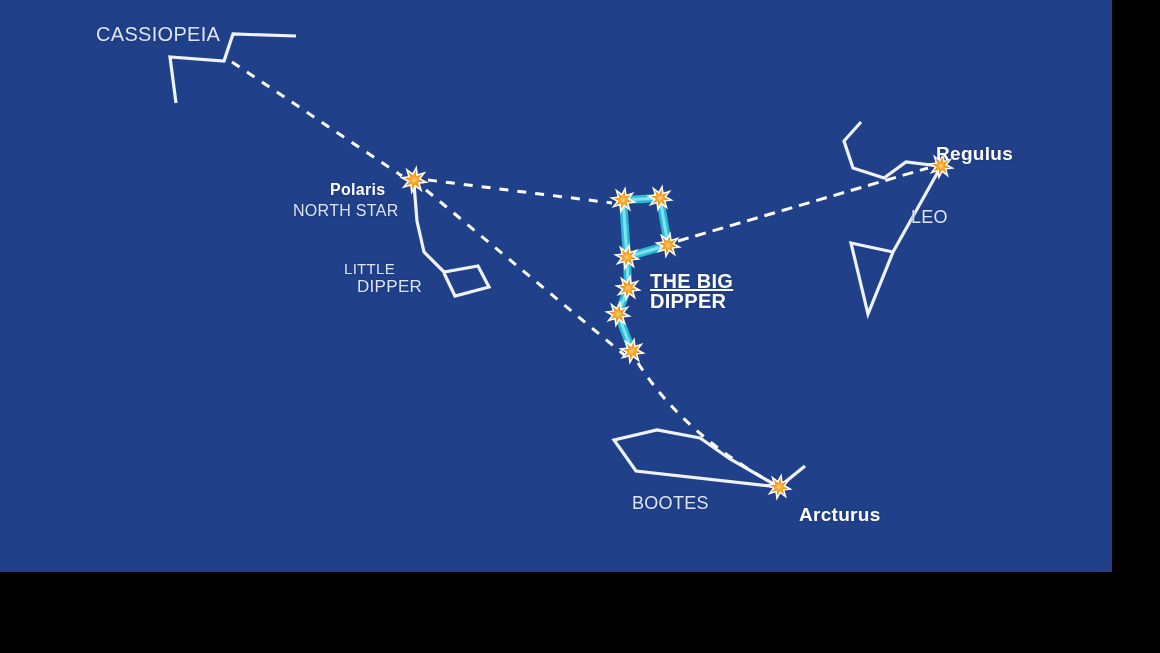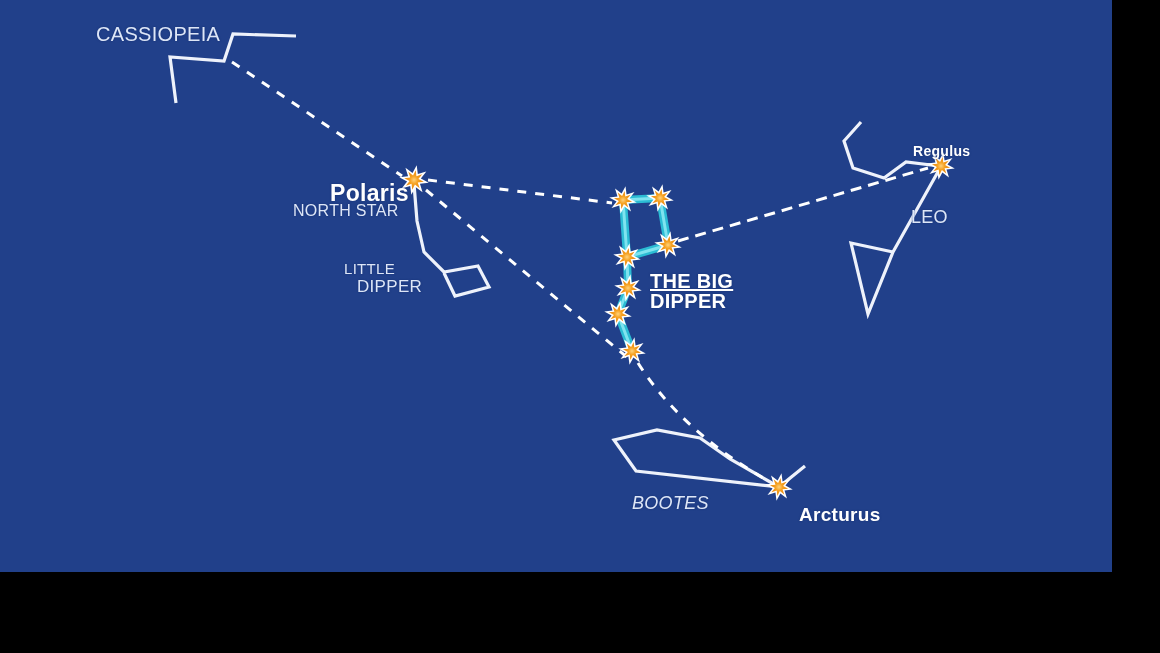--- a/index.html
+++ b/index.html
@@ -161,29 +161,29 @@
           <g>
             <polygon points="634.51,337.23 635.57,345.47 643.51,343.03 638.43,349.61 645.77,353.51 637.53,354.57 639.97,362.51 633.39,357.43 629.49,364.77 628.43,356.53 620.49,358.97 625.57,352.39 618.23,348.49 626.47,347.43 624.03,339.49 630.61,344.57" fill="#ffffff"></polygon>
             <polygon points="633.65,341.91 634.28,347.47 639.60,345.74 636.11,350.11 641.09,352.65 635.53,353.28 637.26,358.60 632.89,355.11 630.35,360.09 629.72,354.53 624.40,356.26 627.89,351.89 622.91,349.35 628.47,348.72 626.74,343.40 631.11,346.89" fill="url(#starGlow)"></polygon>
           </g>
         </g>
 
     </svg>
 
     <div id="label-layer">
         <div class="lbl lbl-soft" style="left: 96px; top: 24px; font-size: 20px;">CASSIOPEIA</div>
-        <div class="lbl lbl-bold" style="left: 330px; top: 182px; font-size: 23px;">Polaris</div>
+        <div class="lbl lbl-bold" style="left: 330px; top: 182px; font-size: 16px;">Polaris</div>
         <div class="lbl lbl-soft" style="left: 293px; top: 203px; font-size: 16px;">NORTH STAR</div>
         <div class="lbl lbl-soft" style="left: 344px; top: 261px; font-size: 15px;">LITTLE</div>
         <div class="lbl lbl-soft" style="left: 357px; top: 278px; font-size: 17px;">DIPPER</div>
         <div class="lbl lbl-bold" style="left: 650px; top: 271px; font-size: 20px; text-decoration: underline;">THE BIG</div>
         <div class="lbl lbl-bold" style="left: 650px; top: 291px; font-size: 20px;">DIPPER</div>
-        <div class="lbl lbl-bold" style="left: 913px; top: 144px; font-size: 14px;">Regulus</div>
+        <div class="lbl lbl-bold" style="left: 936px; top: 144px; font-size: 19px;">Regulus</div>
         <div class="lbl lbl-soft" style="left: 911px; top: 208px; font-size: 18px;">LEO</div>
-        <div class="lbl lbl-soft" style="left: 632px; top: 494px; font-size: 18px; font-style: italic;">BOOTES</div>
+        <div class="lbl lbl-soft" style="left: 632px; top: 494px; font-size: 18px;">BOOTES</div>
         <div class="lbl lbl-bold" style="left: 799px; top: 477px; font-size: 19px; margin-top: 28px;">Arcturus</div>
       </div>
 
   </div>
 
   <div style="position:absolute;left:1112px;top:0;width:48px;height:653px;background:#000;"></div>
   <div style="position:absolute;left:0;top:572px;width:1160px;height:81px;background:#000;"></div>
 
 </div>
 

